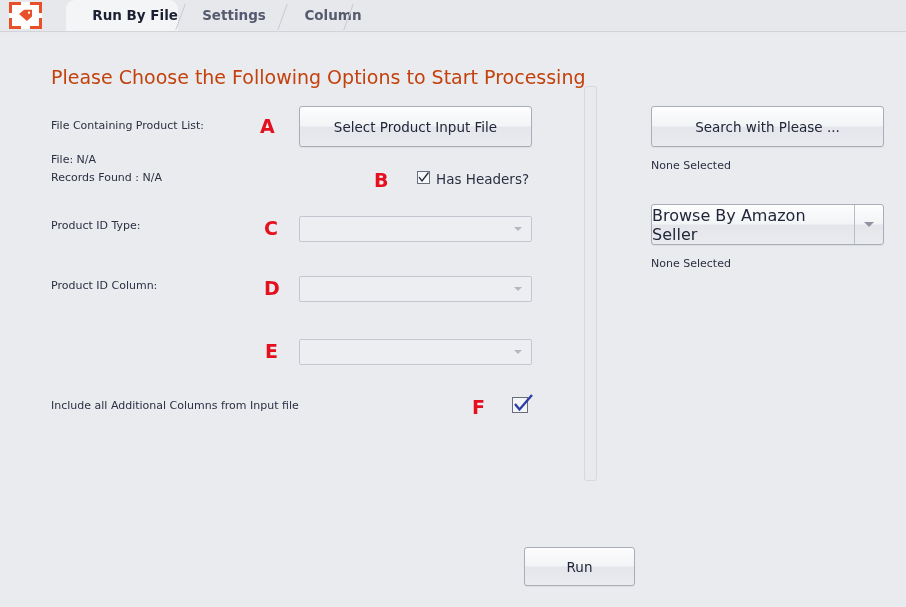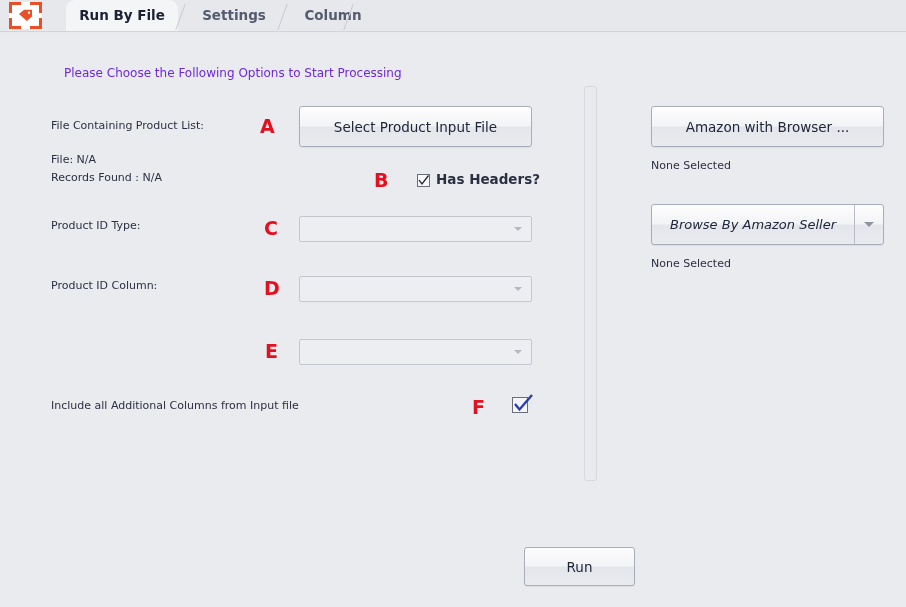--- a/index.html
+++ b/index.html
@@ -99,24 +99,23 @@
   .panel {
     position: absolute;
     left: 0; top: 34px;
     width: 906px; height: 573px;
     background: #eaebee;
   }
 
   .intro {
     position: absolute;
     left: 51px; top: 32px;
-    font-size: 12px;
-    color: #6d28d9;
-    white-space: nowrap;
-    margin-left: 13px;
+    font-size: 19px;
+    color: #c2410c;
+    white-space: nowrap;
   }
 
   .lbl {
     position: absolute;
     font-size: 11px;
     color: #2b2f42;
     white-space: nowrap;
   }
 
   .marker {
@@ -154,23 +153,22 @@
     display: flex;
     align-items: stretch;
     cursor: pointer;
     box-shadow: 0 1px 1px rgba(0,0,0,0.06);
   }
   .splitbtn-main {
     flex: 1 1 auto;
     display: flex;
     align-items: center;
     justify-content: center;
-    font-size: 13px;
+    font-size: 16px;
     color: #21263a;
-    font-style: italic;
   }
   .splitbtn-arrow {
     flex: 0 0 28px;
     border-left: 1px solid #b8bcc6;
     display: flex;
     align-items: center;
     justify-content: center;
   }
 
   .caret {
@@ -197,23 +195,22 @@
     align-items: center;
     justify-content: flex-end;
     padding-right: 9px;
     cursor: pointer;
   }
 
   
   .cb-row {
     position: absolute;
     display: flex;
-    align-items: flex-end;
-    white-space: nowrap;
-    font-weight: bold;
+    align-items: flex-start;
+    white-space: nowrap;
   }
   .cb-box {
     position: relative;
     width: 13px; height: 13px;
     box-sizing: border-box;
     border: 1px solid #6a6e7c;
     background: #f6f7f9;
     margin-right: 6px;
     flex: 0 0 auto;
   }
@@ -250,21 +247,21 @@
     <div class="logo-corner c-tr"></div>
     <div class="logo-corner c-bl"></div>
     <div class="logo-corner c-br"></div>
     <svg class="logo-tag" viewBox="0 0 16 14">
       <path d="M1 5.5 L6.5 0.8 L15 0.8 L15 8.0 L9.5 13.0 L1 5.5 Z" fill="#e8502a"></path>
       <circle cx="11.8" cy="4.0" r="1.25" fill="#ffffff"></circle>
     </svg>
   </div>
 
   <div class="tabs">
-    <div class="tab active" style="left:18px; width:112px;">Run By File</div>
+    <div class="tab active" style="left:18px; width:112px;text-align:right;">Run By File</div>
     <div class="tab-sep" style="left:132px;"></div>
     <div class="tab" style="left:140px; width:92px;">Settings</div>
     <div class="tab-sep" style="left:234px;"></div>
     <div class="tab" style="left:242px; width:86px;">Column</div>
     <div class="tab-sep" style="left:300px;"></div>
   </div>
 </div>
 <div class="tabbar-underline"></div>
 <div class="tabbar-underline2"></div>
 
@@ -309,21 +306,21 @@
   <div class="lbl" style="left:51px; top:365px;">Include all Additional Columns from Input file</div>
   <div class="marker" style="left:472px; top:362px;">F</div>
   <div class="cb-f" style="left:512px; top:363px;">
     <svg width="22" height="20" viewBox="0 0 22 20" style="position:absolute;left:-1px;top:-5px;">
       <path d="M3 11 L7.5 16.5 L20 2" stroke="#2b3fa8" stroke-width="2.4" fill="none"></path>
     </svg>
   </div>
 
   <div class="vdivider" style="left:584px; top:52px; width:13px; height:395px;"></div>
 
-  <div class="btn" style="left:651px; top:72px; width:233px; height:41px;">Amazon with Browser ...</div>
+  <div class="btn" style="left:651px; top:72px; width:233px; height:41px;">Search with Please ...</div>
   <div class="lbl" style="left:651px; top:125px;">None Selected</div>
 
   <div class="splitbtn" style="left:651px; top:170px; width:233px; height:41px;">
     <span class="splitbtn-main">Browse By Amazon Seller</span>
     <span class="splitbtn-arrow">
       <span class="caret"></span>
     </span>
   </div>
   <div class="lbl" style="left:651px; top:223px;">None Selected</div>
 

